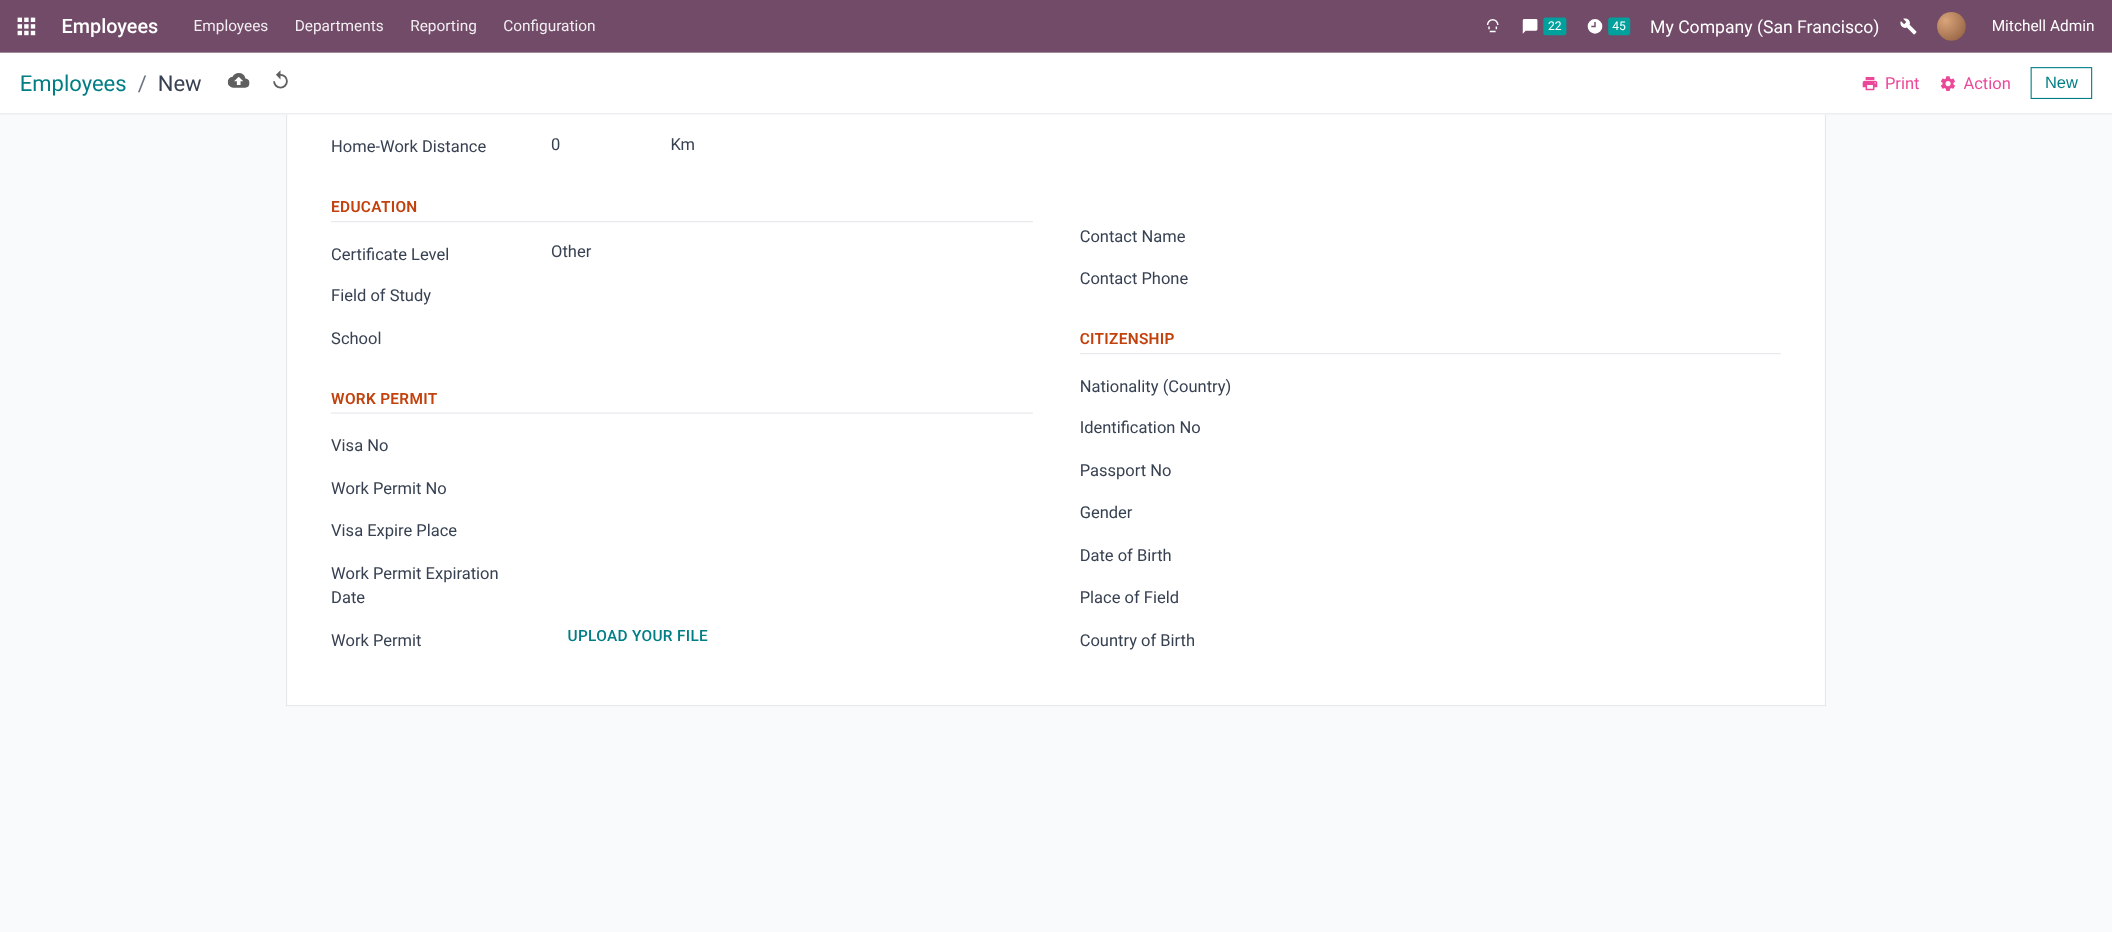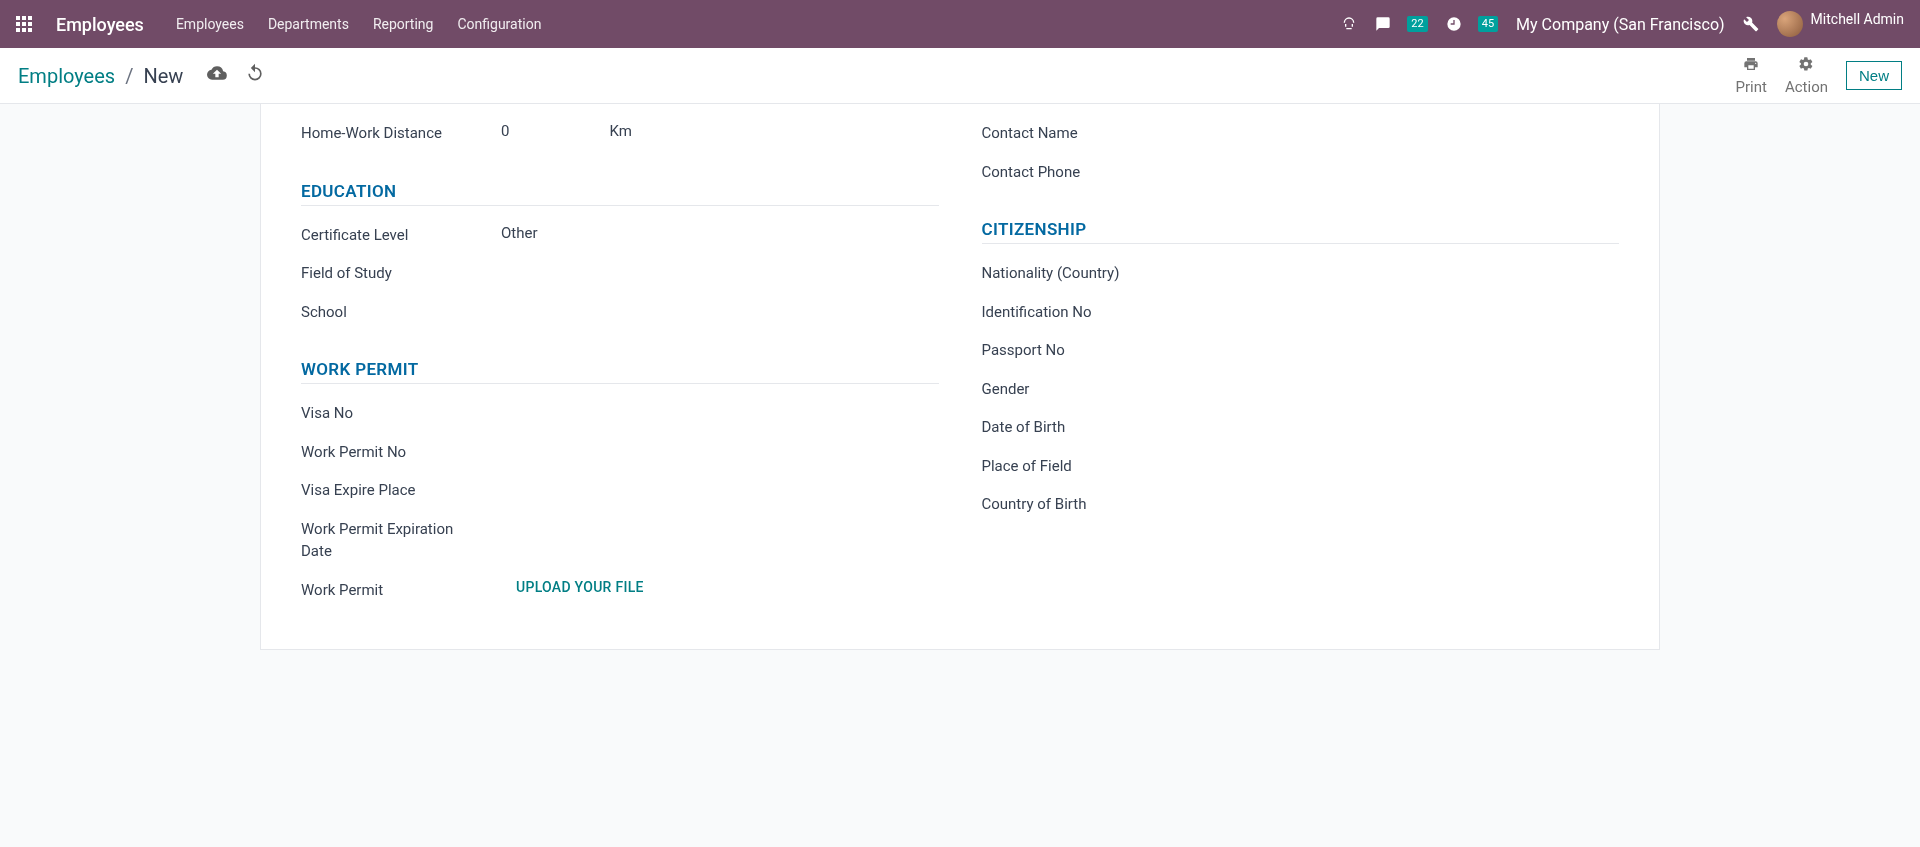--- a/index.html
+++ b/index.html
@@ -42,50 +42,50 @@
   .brand-title { font-size: 18px; font-weight: 500; margin-right: 8px; }
   .nav-item { color: rgba(255,255,255,0.9); font-size: 14px; cursor: pointer; }
   .nav-right { display: flex; align-items: center; gap: 18px; }
   .nav-right .icon-wrap { position: relative; cursor: pointer; display:flex; align-items:center; }
   .badge {
     background: #00a09d;
     color: #fff;
     font-size: 11px;
     padding: 0 4px;
     border-radius: 2px;
-    margin-left: 16px;
+    margin-left: 4px;
     line-height: 16px;
     height: 16px;
   }
   .company-name { font-size: 16px; cursor: pointer; }
   .avatar {
     width: 26px; height: 26px; border-radius: 50%;
     background: radial-gradient(circle at 30% 30%, #d9a47a, #8b5a3c);
     display: inline-block;
   }
-  .user-block { display: flex; gap: 8px; cursor: pointer; }
+  .user-block { display: flex; align-items: center; gap: 24px; cursor: pointer; }
 
   
   .control-bar {
     height: 56px;
     background: #fff;
     border-bottom: 1px solid var(--border);
     display: flex;
     align-items: center;
     justify-content: space-between;
     padding: 0 18px;
   }
   .breadcrumbs { display: flex; align-items: center; gap: 10px; font-size: 20px; }
   .breadcrumbs .root { color: var(--teal); cursor: pointer; }
   .breadcrumbs .sep { color: #6b7280; }
   .breadcrumbs .current { color: #374151; }
   .bc-actions { display: flex; align-items: center; gap: 18px; margin-left: 14px; }
   .bc-actions .bc-icon { color: #5f5f5f; cursor: pointer; }
   .right-actions { display: flex; align-items: center; gap: 18px; }
-  .action-link { color: #737373; display: inline-flex; align-items: center; gap: 6px; cursor: pointer; font-size: 15px; flex-direction: column; }
+  .action-link { color: #ec4899; display: inline-flex; align-items: center; gap: 6px; cursor: pointer; font-size: 15px; }
   .new-btn {
     border: 1px solid var(--teal);
     color: var(--teal);
     background: #fff;
     padding: 5px 12px;
     font-size: 15px;
     cursor: pointer;
   }
 
   
@@ -95,44 +95,44 @@
     padding: 0 0 20px 0;
   }
   .form-sheet {
     background: #fff;
     max-width: 1400px;
     margin: 0 auto;
     border: 1px solid var(--border);
     border-top: none;
     padding: 10px 40px 40px 40px;
   }
-  .form-cols { display: flex; gap: 43px; }
+  .form-cols { display: flex; gap: 43px; align-items: flex-end; }
   .col { flex: 1; min-width: 0; }
 
   .field-row {
     display: flex;
     align-items: flex-start;
     padding: 8px 0;
     font-size: 15px;
   }
   .field-row label {
     width: 200px;
     flex-shrink: 0;
     color: #374151;
     font-weight: 400;
     line-height: 1.5;
   }
   .field-row .val { color: #374151; }
   .field-row .unit { margin-left: 100px; color: #374151; }
 
   .section-title {
     text-transform: uppercase;
-    font-size: 17px;
+    font-size: 14px;
     font-weight: 600;
-    color: #0369a1;
+    color: #c2410c;
     letter-spacing: 0.02em;
     border-bottom: 1px solid var(--border);
     padding-bottom: 4px;
     margin: 28px 0 10px 0;
   }
 
   .upload-link {
     color: var(--teal);
     font-weight: 500;
     text-transform: uppercase;

